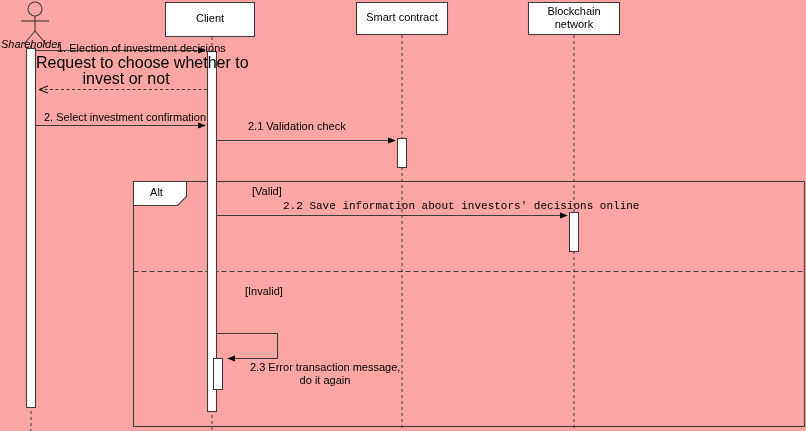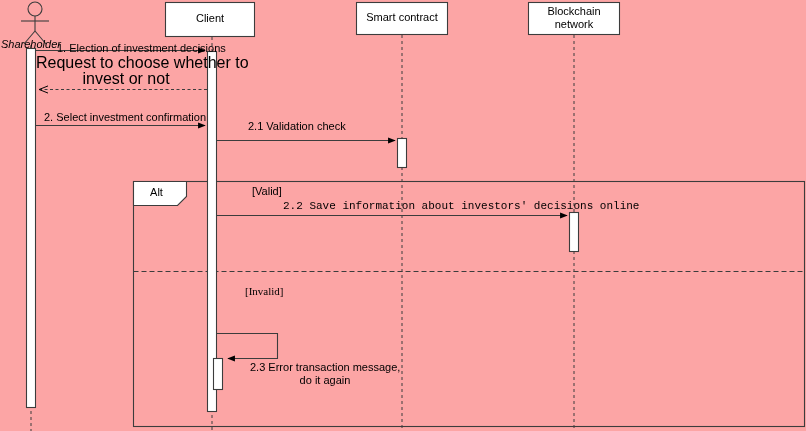--- a/index.html
+++ b/index.html
@@ -125,15 +125,15 @@
 
   <div class="lbl lbl-center" style="left:250px; top:361px; width:150px;">
     <span>2.3 Error transaction message,</span><br>
     <span>do it again</span>
   </div>
 
   <div class="lbl lbl-center" style="left:134px; top:186px; width:45px;">Alt</div>
 
   <div class="lbl" style="left:232px; top:185px;margin-left:20px;">[Valid]</div>
 
-  <div class="lbl" style="left:245px; top:285px;font-family:Liberation Serif, serif;">[Invalid]</div>
+  <div class="lbl" style="left:245px; top:285px;">[Invalid]</div>
 
 </div>
 
 </body></html>

